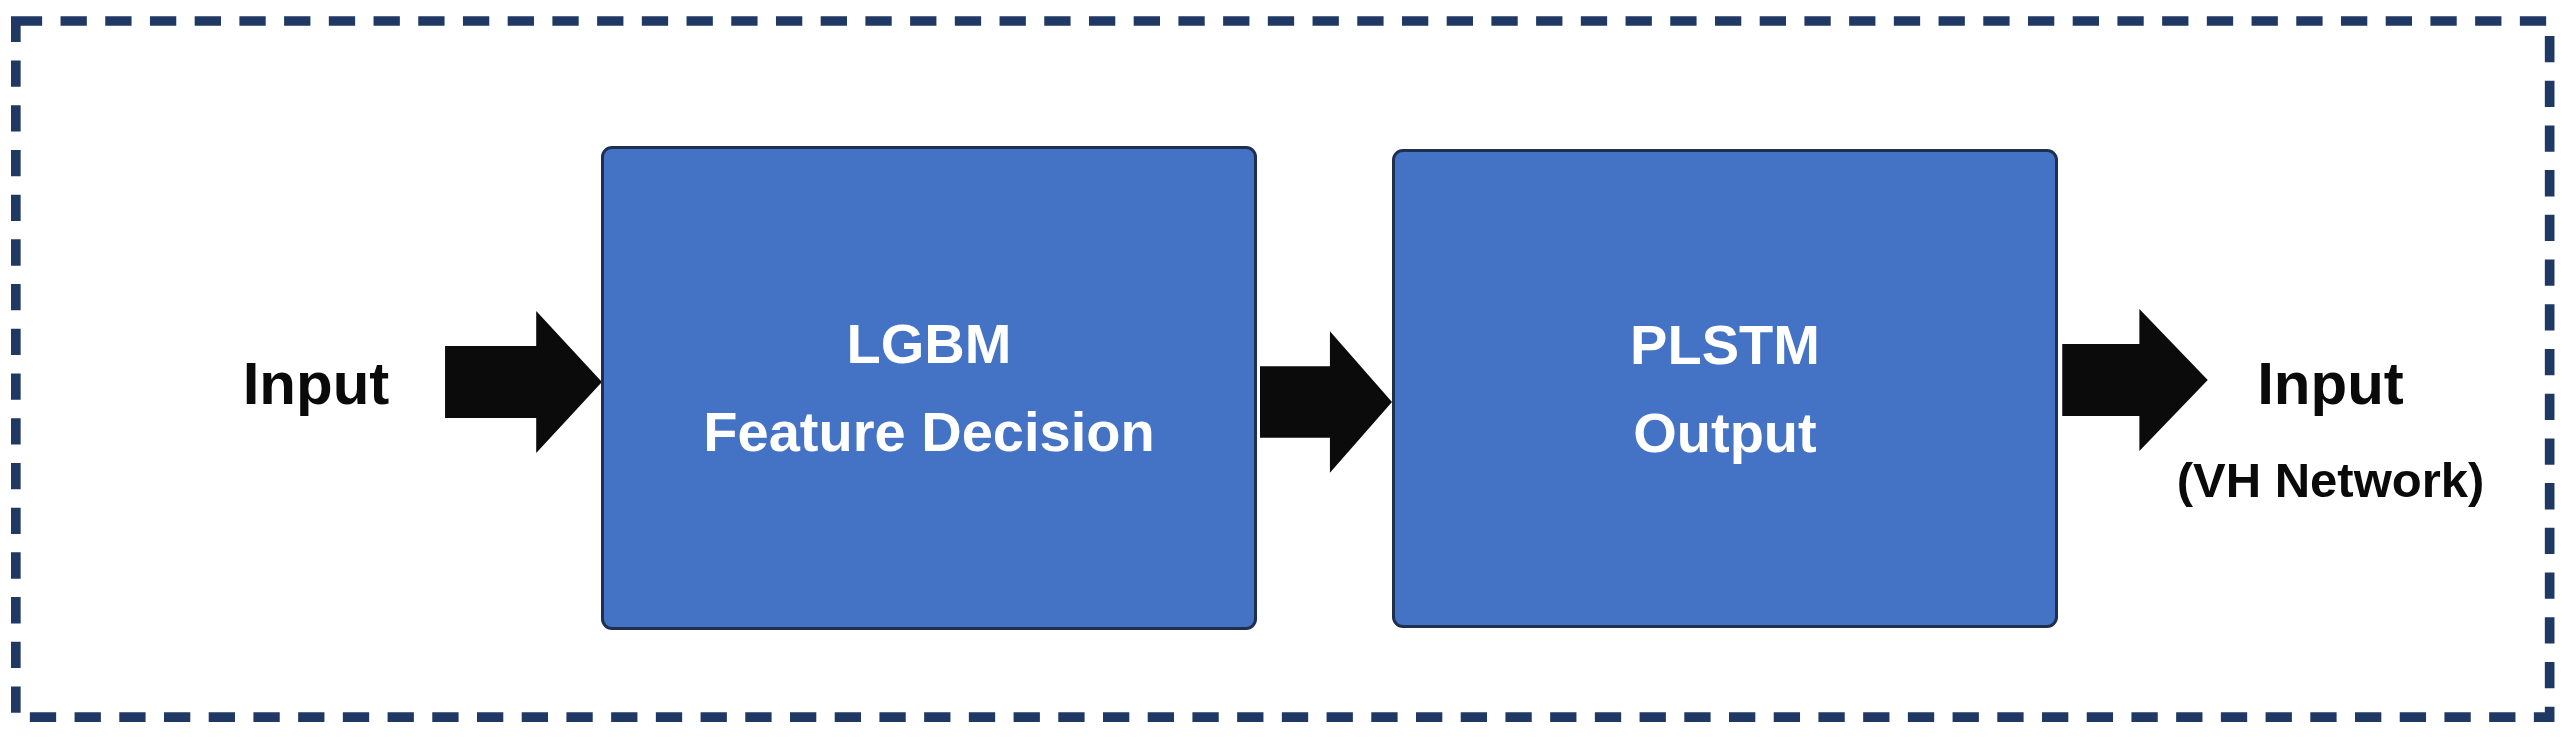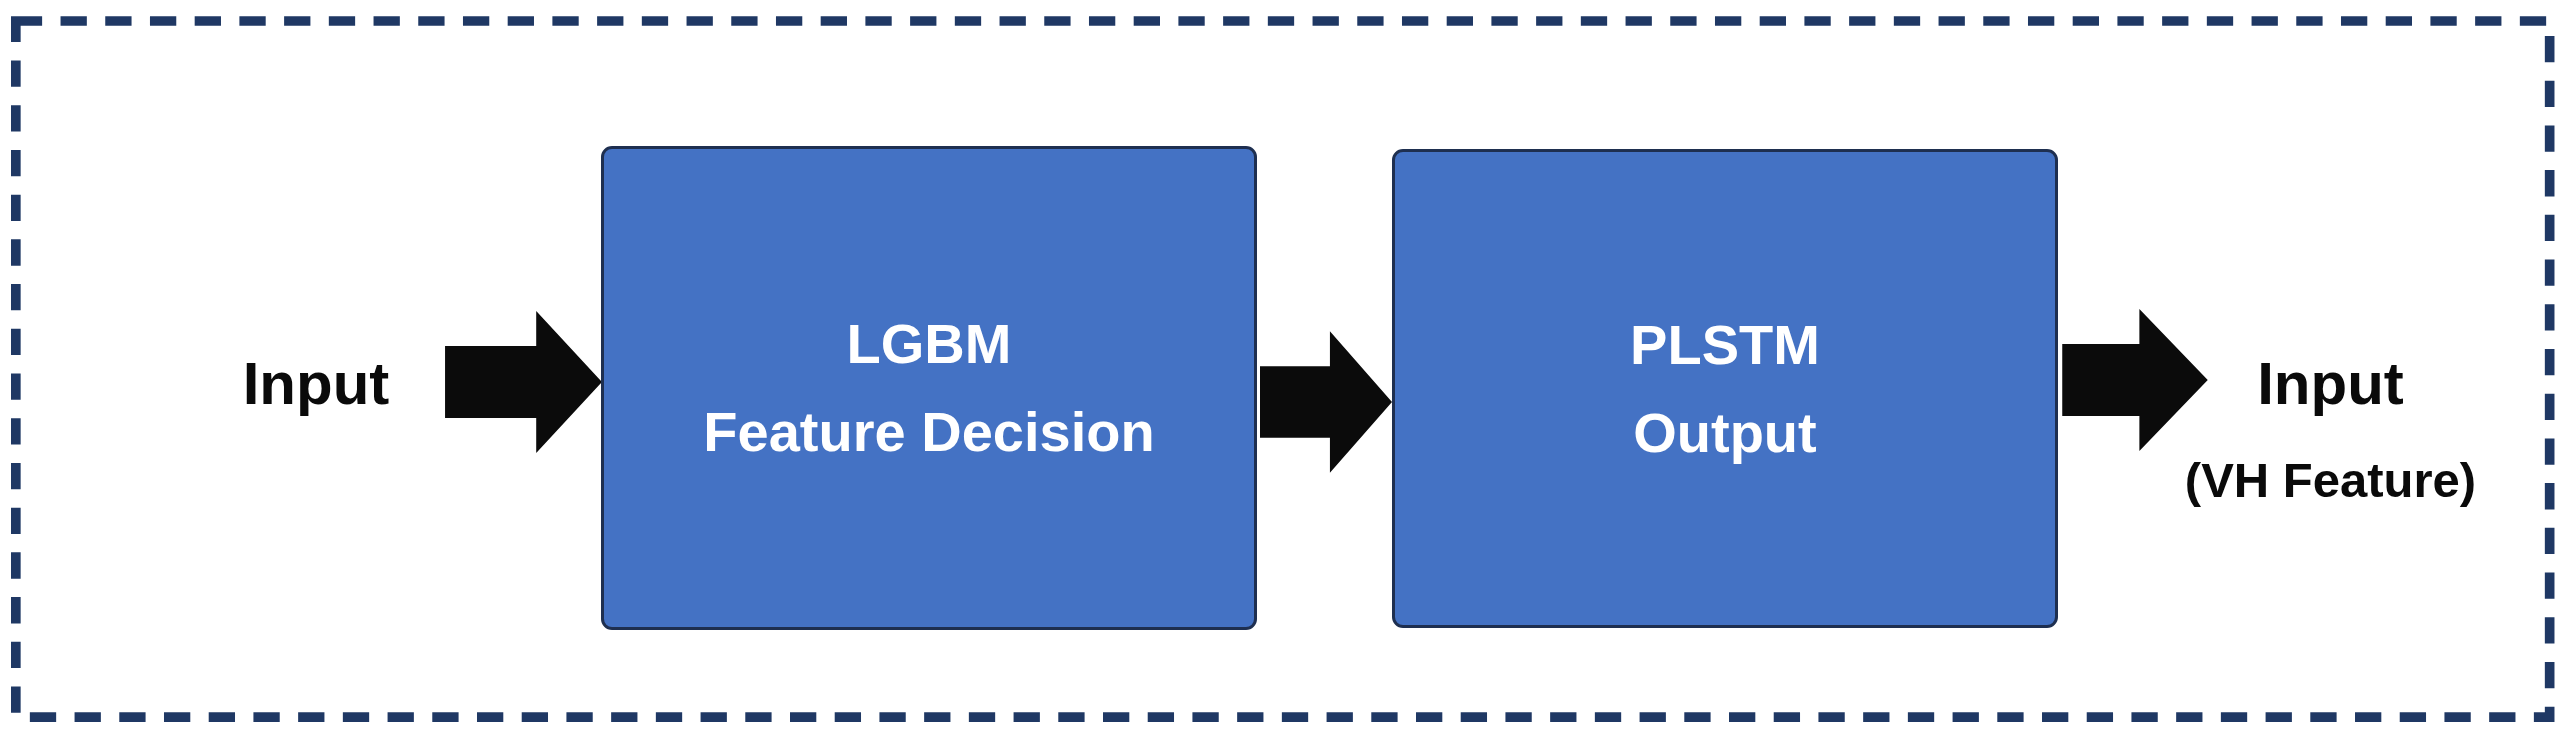--- a/index.html
+++ b/index.html
@@ -107,17 +107,17 @@
     <div class="box-line">PLSTM</div>
     <div class="box-line">Output</div>
   </div>
 
   <svg class="arrow arrow3" width="146" height="142" viewBox="0 0 166 162" aria-hidden="true">
     <polygon points="0,40 88,40 88,0 166,81 88,162 88,122 0,122" fill="currentColor"></polygon>
   </svg>
 
   <div class="side-label output">
     <div class="side-title">Input</div>
-    <div class="side-subtitle">(VH Feature)</div>
+    <div class="side-subtitle">(VH Network)</div>
   </div>
 
 </div>
 
 
 </body></html>

